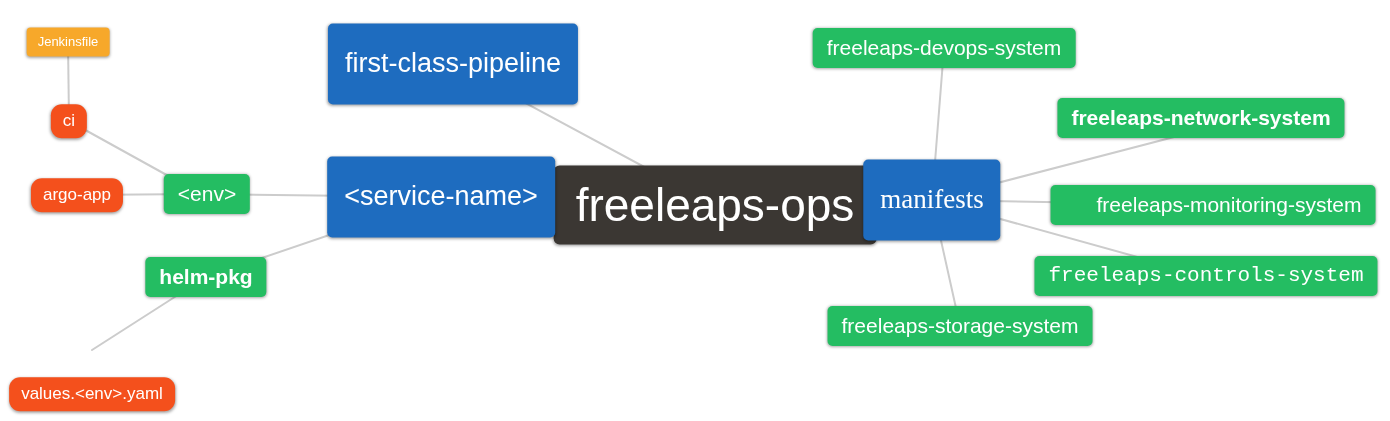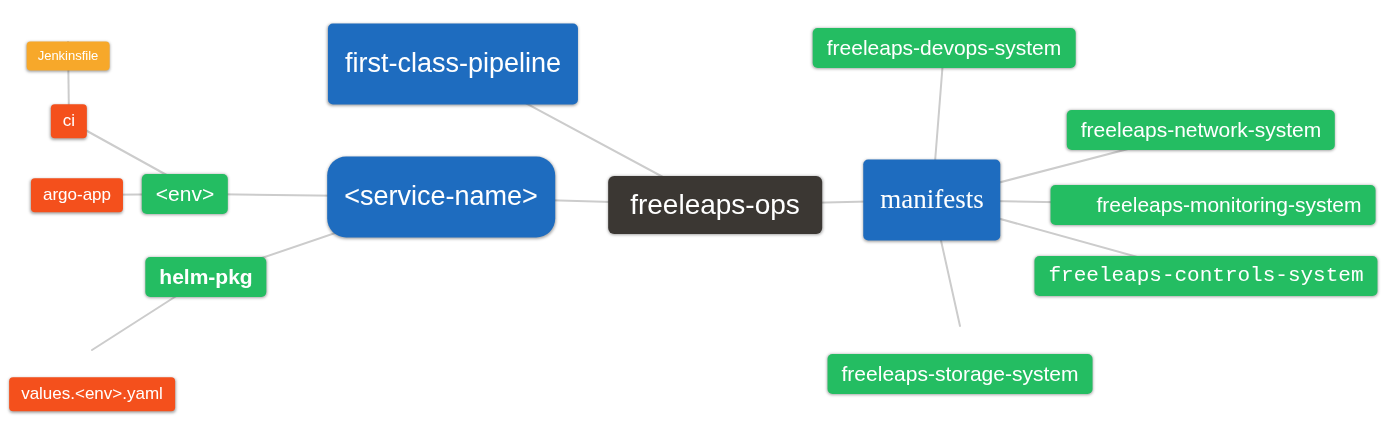--- a/index.html
+++ b/index.html
@@ -27,24 +27,24 @@
     color: var(--text, #ffffff);
     border-radius: 5px;
     white-space: nowrap;
     display: flex;
     align-items: center;
     justify-content: center;
     box-shadow: 0 1px 3px rgba(0,0,0,0.35);
     cursor: pointer;
     line-height: 1.15;
   }
-  .d0 { font-size: 28px; padding: 13px 22px; border-radius: 6px; }
+  .d0 { font-size: 46px; padding: 13px 22px; border-radius: 6px; }
   .d1 { font-size: 27px; padding: 25px 17px; }
   .d2 { font-size: 21px; padding: 8px 14px; }
-  .d3 { font-size: 17px; padding: 7px 12px; border-radius: 4px; }
+  .d3 { font-size: 17px; padding: 7px 12px; border-radius: 11px; }
   .d4 { font-size: 13px; padding: 7px 11px; border-radius: 4px; }
 </style>
 </head>
 <body>
 
 <div class="canvas">
   <svg class="edge-layer" viewBox="0 0 1390 421" xmlns="http://www.w3.org/2000/svg">
       <line x1="715" y1="205" x2="453" y2="64"></line>
       <line x1="715" y1="205" x2="441" y2="197"></line>
       <line x1="715" y1="205" x2="932" y2="200"></line>
@@ -56,27 +56,27 @@
       <line x1="206" y1="277" x2="92" y2="350"></line>
       <line x1="932" y1="200" x2="944" y2="48"></line>
       <line x1="932" y1="200" x2="1201" y2="130"></line>
       <line x1="932" y1="200" x2="1213" y2="205"></line>
       <line x1="932" y1="200" x2="1206" y2="276"></line>
       <line x1="932" y1="200" x2="960" y2="326"></line>
     </svg>
   <div>
       <div class="node d0" style="left: 715px; top: 205px; background: var(--dark);">freeleaps-ops</div>
       <div class="node d1" style="left: 453px; top: 64px; background: var(--blue);">first-class-pipeline</div>
-      <div class="node d1" style="left: 441px; top: 197px; background: var(--blue); border-radius: 19px;">&lt;service-name&gt;</div>
+      <div class="node d1" style="left: 441px; top: 197px; background: var(--blue);">&lt;service-name&gt;</div>
       <div class="node d1" style="left: 932px; top: 200px; background: var(--blue); font-family: Liberation Serif, serif;">manifests</div>
-      <div class="node d2" style="left: 185px; top: 194px; background: var(--green);">&lt;env&gt;</div>
+      <div class="node d2" style="left: 207px; top: 194px; background: var(--green);">&lt;env&gt;</div>
       <div class="node d2" style="left: 206px; top: 277px; background: var(--green); font-weight: bold;">helm-pkg</div>
       <div class="node d2" style="left: 944px; top: 48px; background: var(--green);">freeleaps-devops-system</div>
-      <div class="node d2" style="left: 1201px; top: 130px; background: var(--green);">freeleaps-network-system</div>
+      <div class="node d2" style="left: 1201px; top: 118px; background: var(--green); font-weight: bold;">freeleaps-network-system</div>
       <div class="node d2" style="left: 1213px; top: 205px; background: var(--green); padding-left: 46px;">freeleaps-monitoring-system</div>
       <div class="node d2" style="left: 1206px; top: 276px; background: var(--green); font-family: Liberation Mono, monospace;">freeleaps-controls-system</div>
-      <div class="node d2" style="left: 960px; top: 326px; background: var(--green); margin-top: 48px;">freeleaps-storage-system</div>
+      <div class="node d2" style="left: 960px; top: 326px; background: var(--green);">freeleaps-storage-system</div>
       <div class="node d3" style="left: 69px; top: 121px; background: var(--red);">ci</div>
       <div class="node d3" style="left: 77px; top: 195px; background: var(--red); text-align: center;">argo-app</div>
       <div class="node d3" style="left: 92px; top: 350px; background: var(--red); margin-top: 44px;">values.&lt;env&gt;.yaml</div>
-      <div class="node d4" style="left: 68px; top: 56px; background: var(--orange); text-align: center;">Jenkinsfile</div>
+      <div class="node d4" style="left: 68px; top: 42px; background: var(--orange); text-align: center;">Jenkinsfile</div>
     </div>
 </div>
 
 </body></html>

